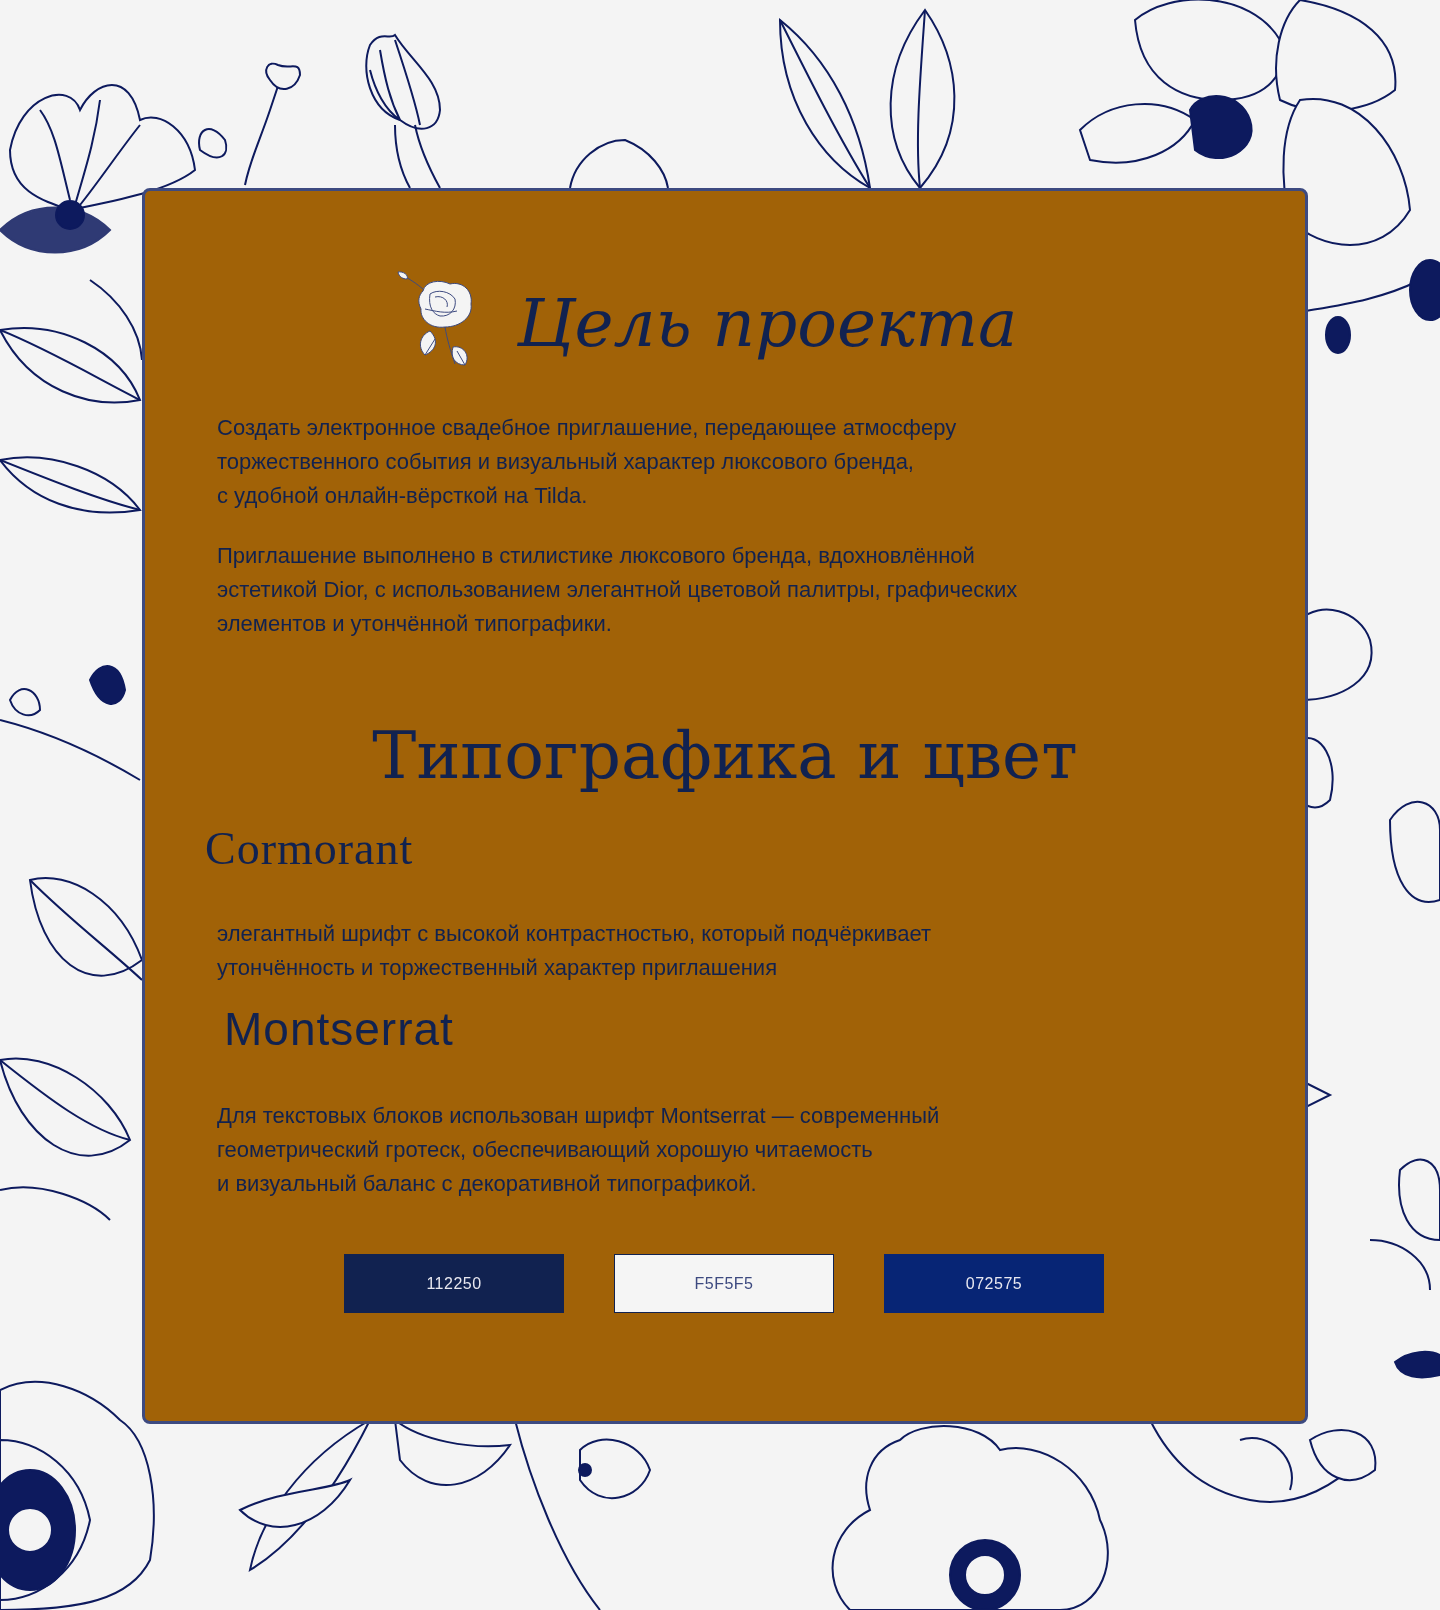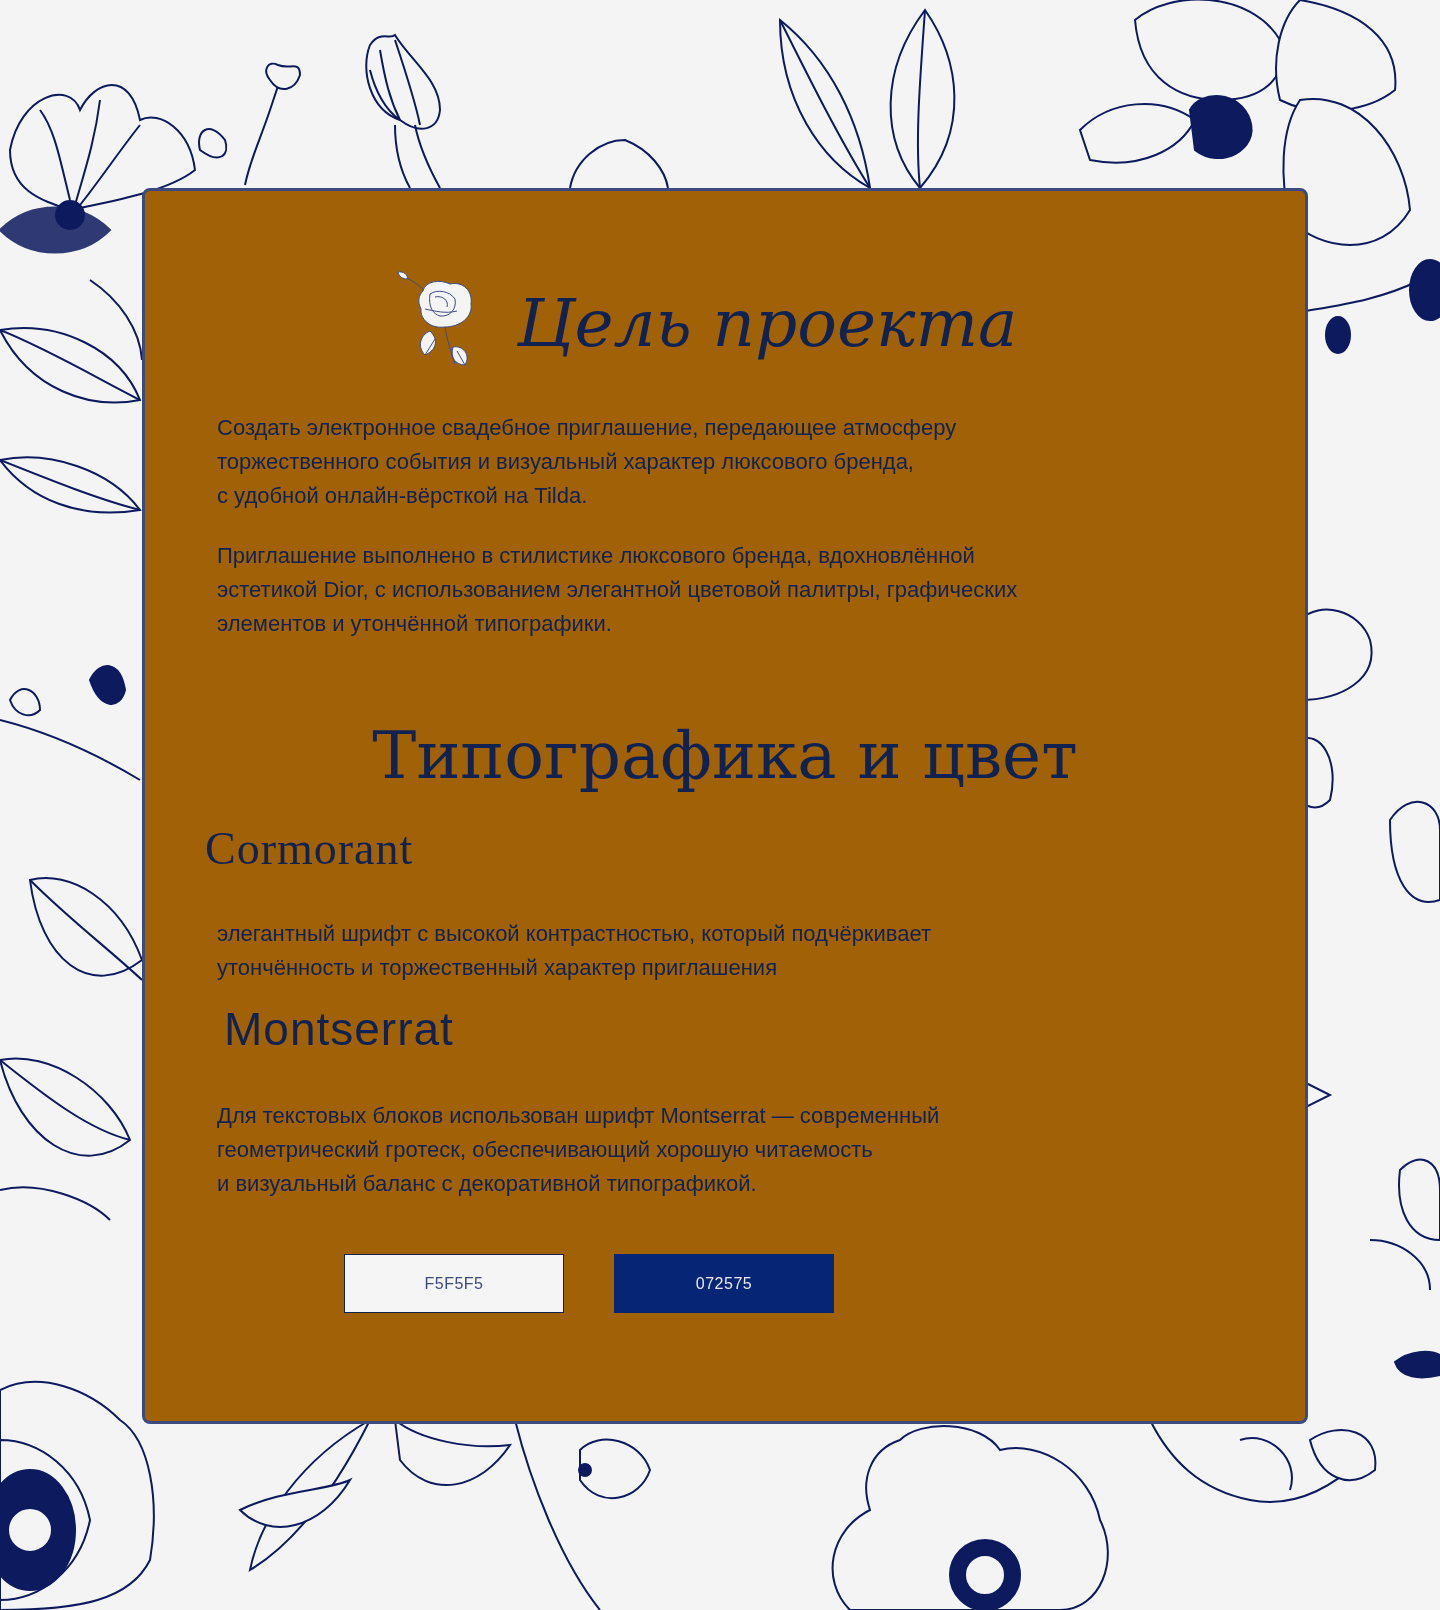--- a/index.html
+++ b/index.html
@@ -153,20 +153,23 @@
   </p>
 
   <div class="font-name-sans">Montserrat</div>
   <p class="p" style="top:896px">
     <span>Для текстовых блоков использован шрифт Montserrat — современный</span><br>
     <span>геометрический гротеск, обеспечивающий хорошую читаемость</span><br>
     <span>и визуальный баланс с декоративной типографикой.</span>
   </p>
 
   <div class="swatches">
+    <div class="swatch sw1">
+      <span>112250</span>
+    </div>
     <div class="swatch sw2">
       <span>F5F5F5</span>
     </div>
     <div class="swatch sw3">
       <span>072575</span>
     </div>
   </div>
 </div>
 
 </body></html>

